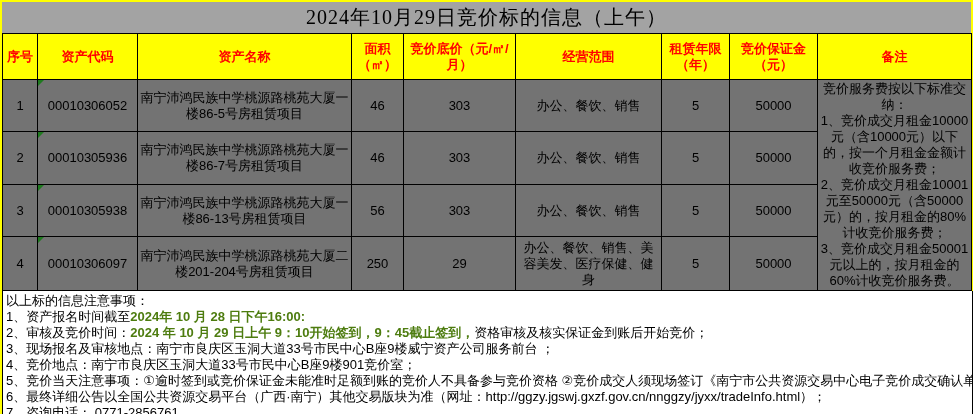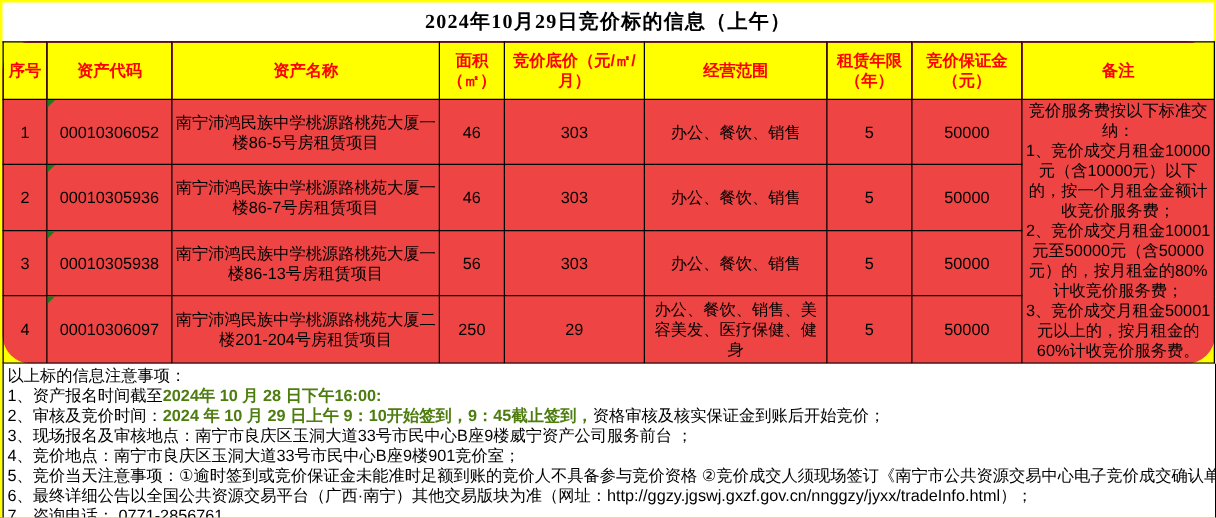--- a/index.html
+++ b/index.html
@@ -4,30 +4,29 @@
 <style>
   html,body{margin:0;padding:0;}
   body{
     width:973px;height:414px;overflow:hidden;
     background:#FFFF00;
     font-family:"Liberation Sans","DejaVu Sans",sans-serif;
     -webkit-font-smoothing:none;
   }
   .sheet{padding:2px;}
   .title-bar{
-    height:31px;background:#ffffff;
+    height:31px;background:#a3a3a3;
     display:flex;align-items:center;justify-content:center;
-    font-size:16px;font-weight:bold;color:#000;
+    font-size:20px;font-weight:normal;color:#000;
     font-family:"Liberation Serif","DejaVu Serif",serif;
     letter-spacing:1px;
   }
   table.grid{
     width:969px;border-collapse:collapse;table-layout:fixed;
-    background:#ef4444;
-    border-radius:23px;
+    background:#737373;
   }
   table.grid td,table.grid th{
     border:1px solid #000;
     font-size:13px;line-height:16px;
     text-align:center;vertical-align:middle;
     padding:1px 2px;overflow:hidden;
     color:#000;
   }
   table.grid th{
     background:#FFFF00;color:#FF0000;font-weight:bold;

